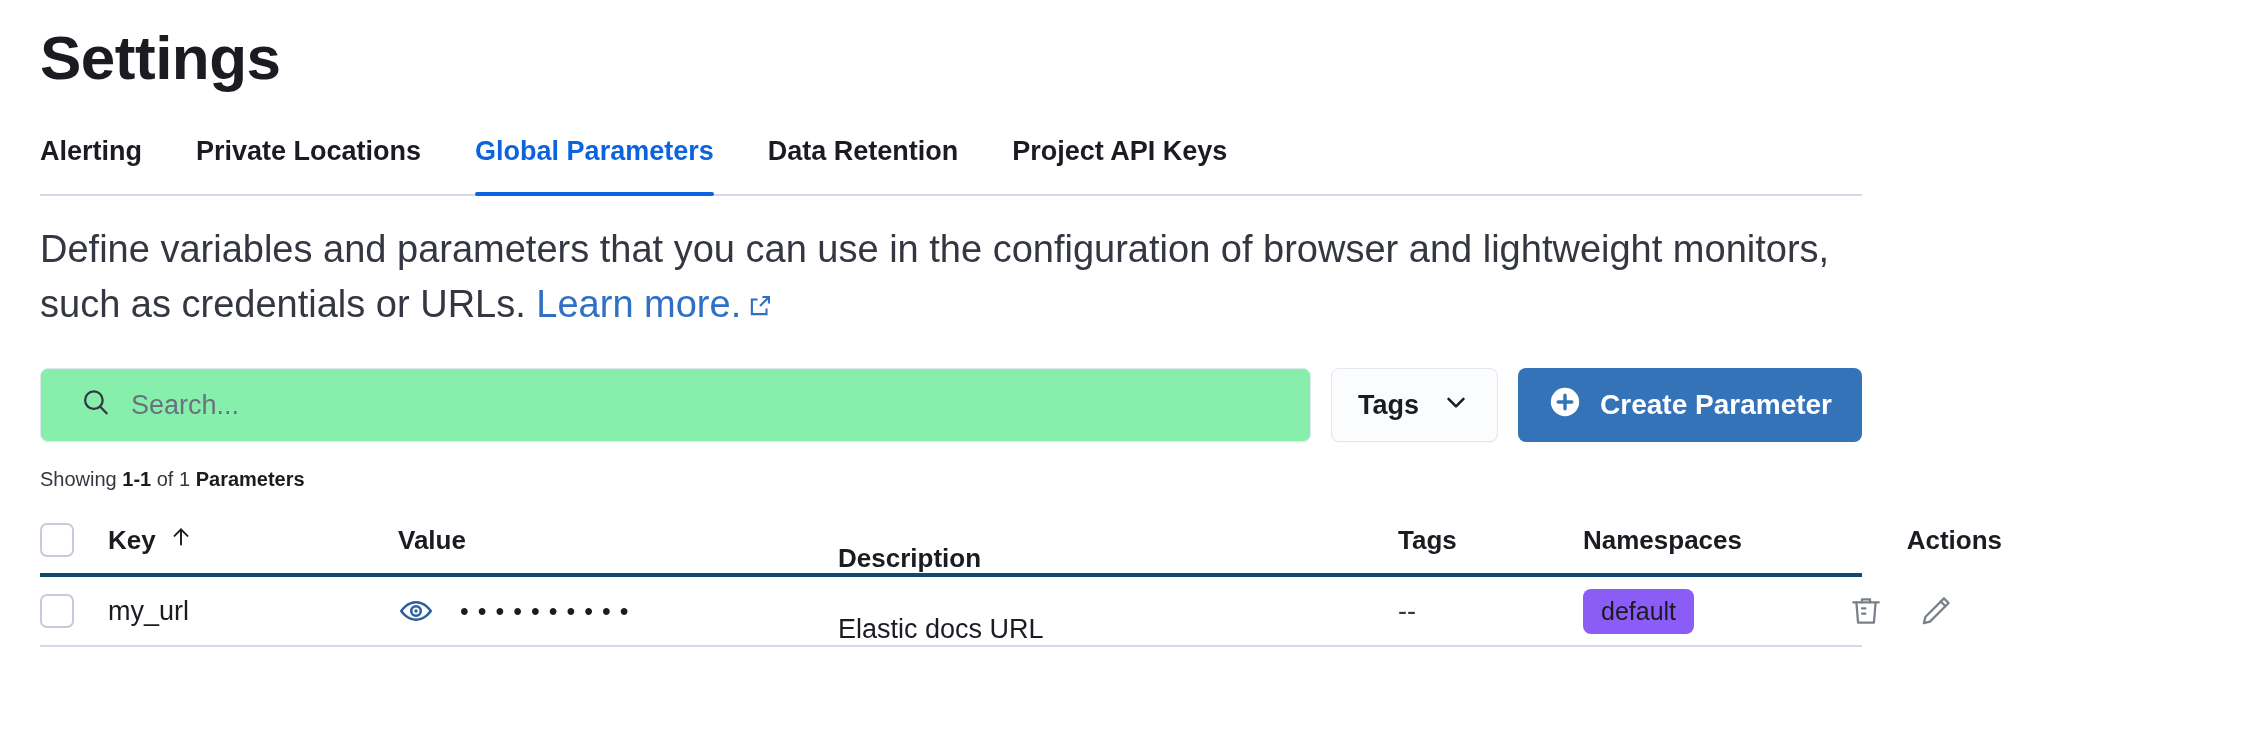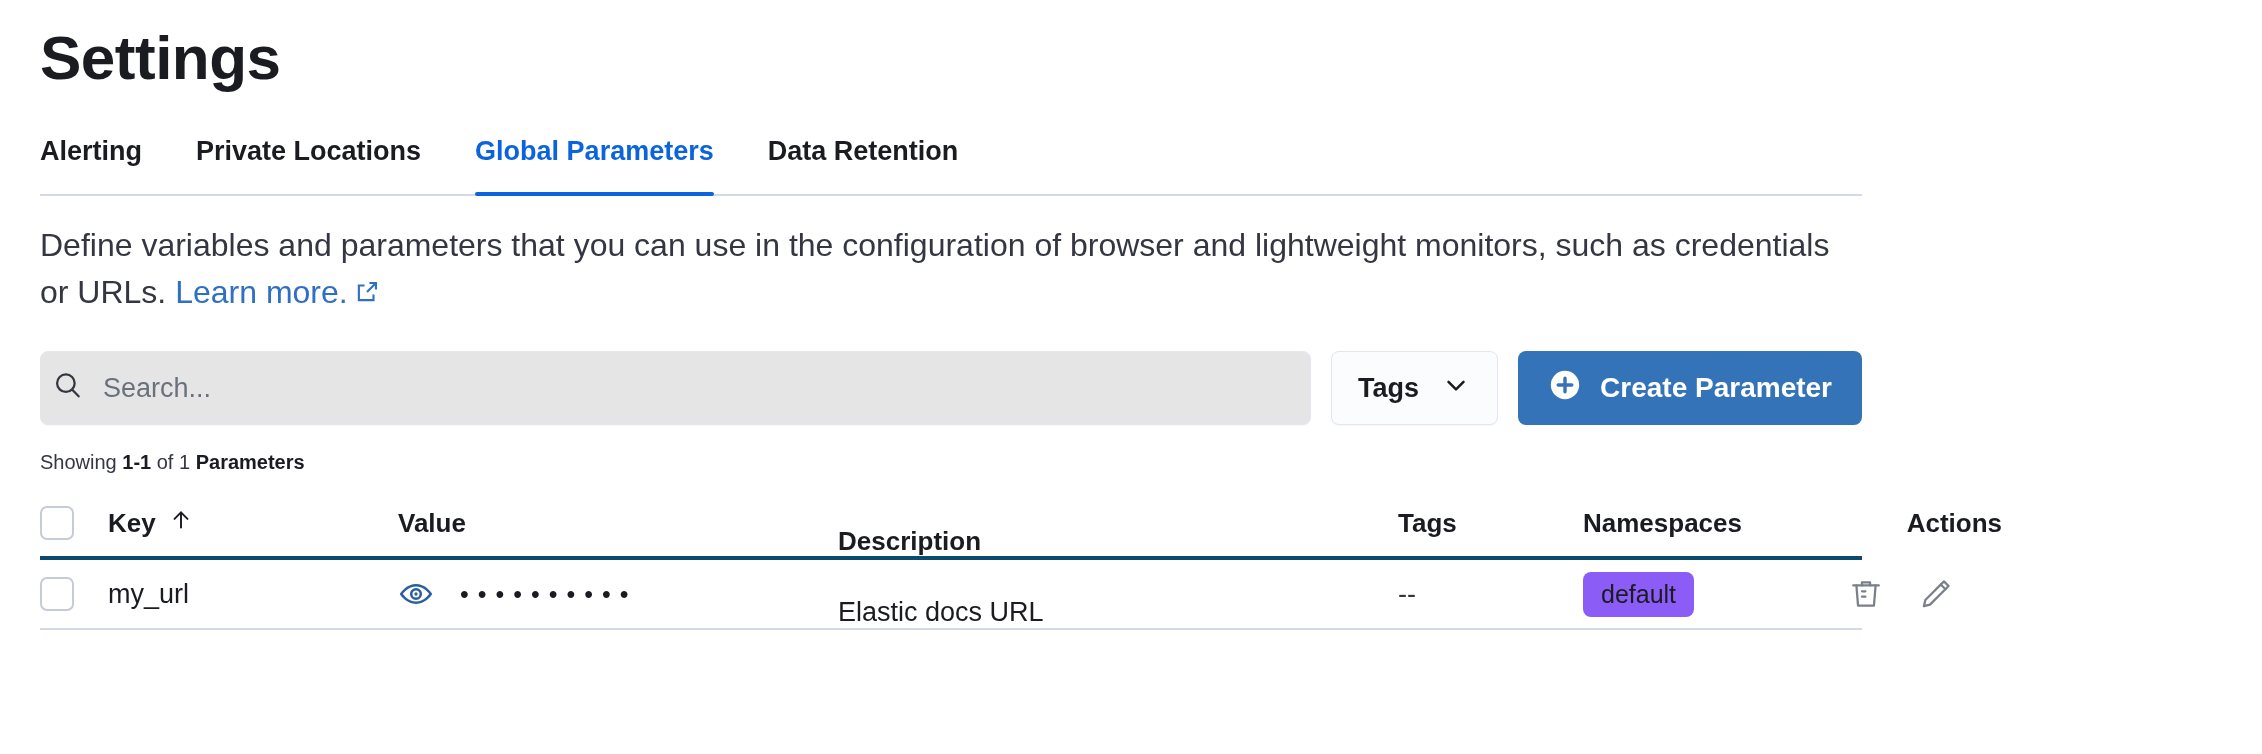--- a/index.html
+++ b/index.html
@@ -60,21 +60,21 @@
     position: absolute;
     left: 27px; right: 27px; bottom: -2px;
     height: 4px;
     background: #0b64dd;
     border-radius: 2px;
   }
 
   
   .description {
     margin-top: 26px;
-    font-size: 32px;
+    font-size: 38px;
     line-height: 1.45;
     color: #343741;
     max-width: 2180px;
   }
   .description .link {
     color: #2f6fc4;
     cursor: pointer;
   }
   .ext-icon {
     display: inline-block;
@@ -88,24 +88,24 @@
     display: flex;
     align-items: stretch;
     gap: 20px;
     height: 74px;
   }
   .search-box {
     flex: 1 1 auto;
     display: flex;
     align-items: center;
     gap: 18px;
-    background: #e5e5e5;
+    background: #86efac;
     border: 1px solid #e3e6ef;
     border-radius: 8px;
-    padding: 0 10px;
+    padding: 0 38px;
     box-shadow: 0 1px 1px rgba(0,0,0,0.03);
   }
   .search-placeholder {
     font-size: 27px;
     color: #6a717d;
   }
   .tags-btn {
     flex: 0 0 auto;
     display: flex;
     align-items: center;
@@ -215,20 +215,23 @@
         <span>Alerting</span>
       </div>
       <div class="tab">
         <span>Private Locations</span>
       </div>
       <div class="tab active">
         <span>Global Parameters</span>
       </div>
       <div class="tab">
         <span>Data Retention</span>
+      </div>
+      <div class="tab">
+        <span>Project API Keys</span>
       </div>
     </div>
   </div>
 
   <p class="description">
     <span>Define variables and parameters that you can use in the configuration of browser and lightweight monitors, such as credentials or URLs. </span><span class="link">Learn more.</span><span class="ext-icon">
       <svg width="26" height="26" viewBox="0 0 16 16" fill="none" stroke="#2f6fc4" stroke-width="1.3">
         <path d="M9.5 2.5H13.5V6.5"></path>
         <path d="M13.5 2.5L8 8"></path>
         <path d="M12 9.5V13H3V4h3.5"></path>

